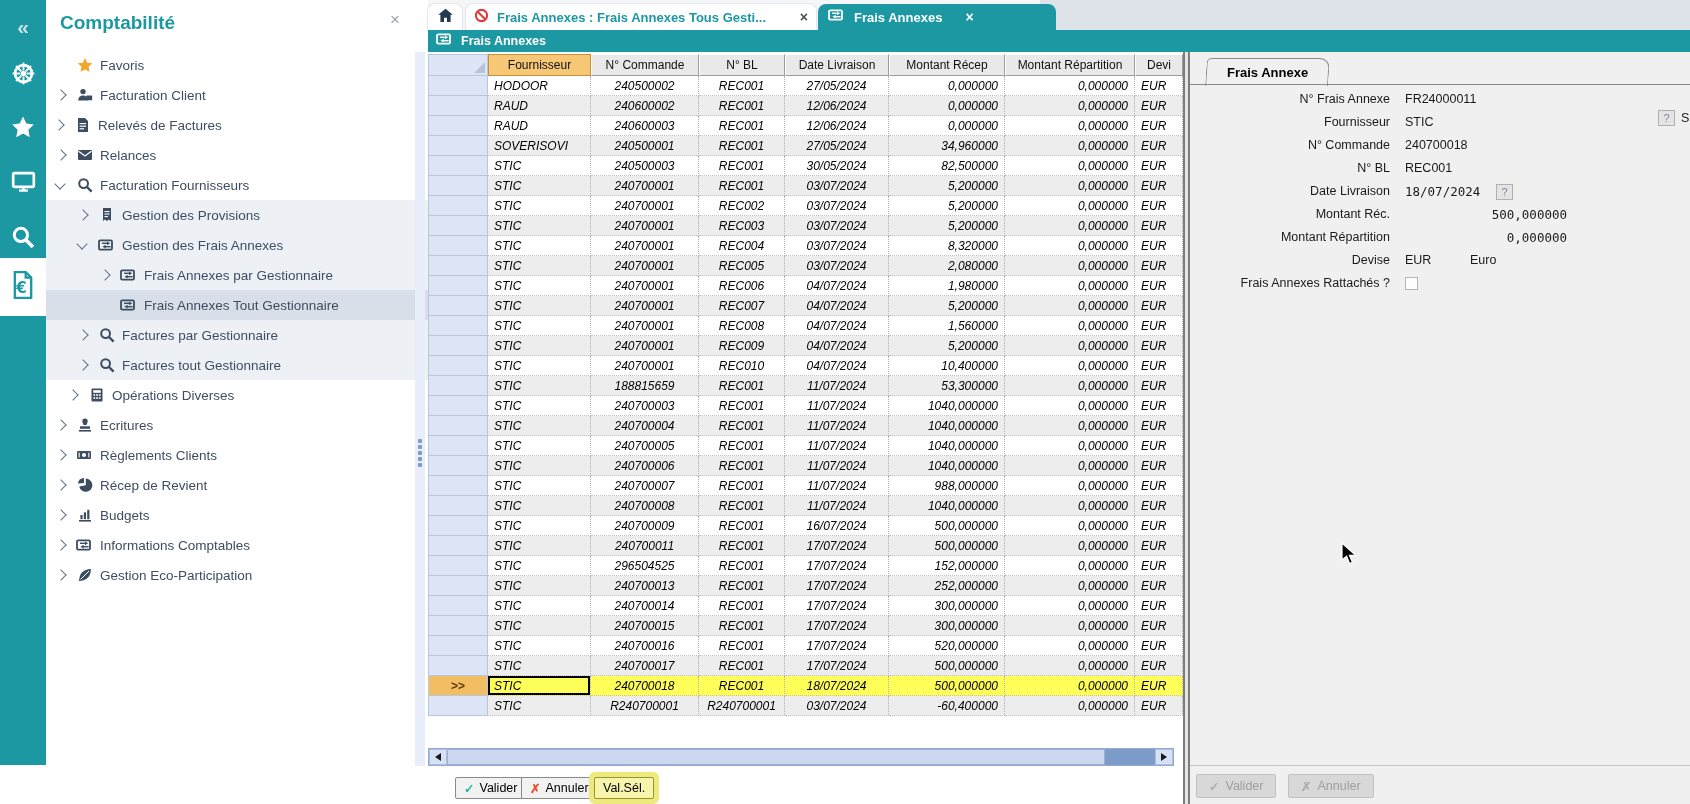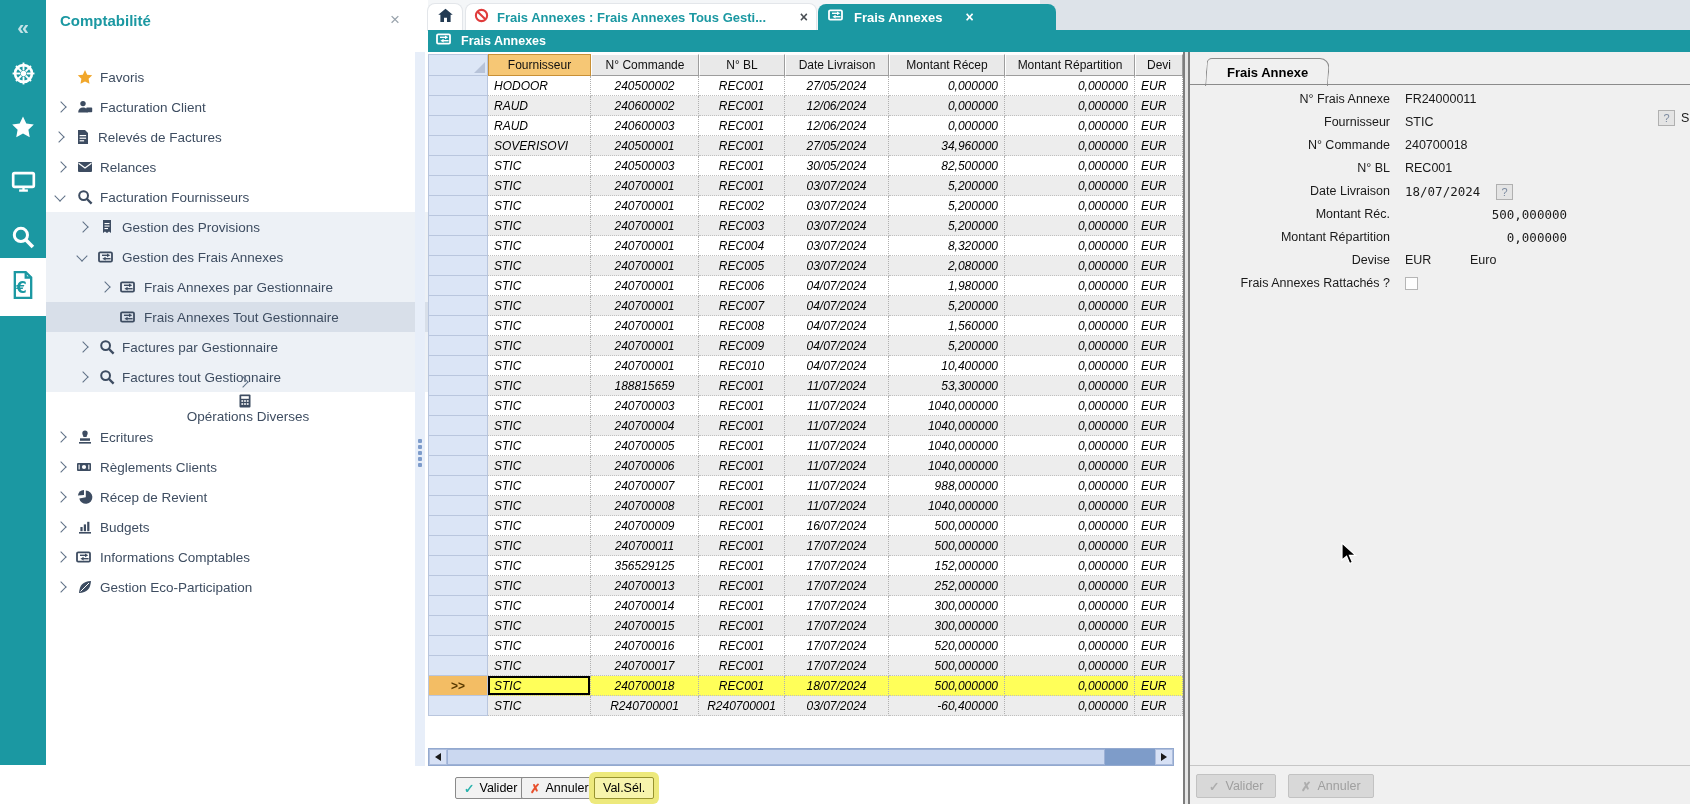--- a/index.html
+++ b/index.html
@@ -5,23 +5,23 @@
   html,body{margin:0;padding:0;}
   body{width:1690px;height:804px;position:relative;overflow:hidden;background:#fff;
        font-family:"Liberation Sans",sans-serif;-webkit-font-smoothing:antialiased;}
   
   .rail{position:absolute;left:0;top:0;width:46px;height:765px;background:#1b98a2;}
   .rail .rbtn{position:absolute;left:0;width:46px;height:34px;display:flex;align-items:center;justify-content:center;cursor:pointer;}
   .rail .collapse{top:10px;color:#c2e2e6;font-size:21px;font-weight:bold;}
   .rail .tile{position:absolute;left:0;top:258px;width:46px;height:58px;background:#fff;display:flex;align-items:center;justify-content:center;}
   
   .sidebar{position:absolute;left:46px;top:0;width:382px;height:804px;background:#fff;}
-  .sb-title{position:absolute;left:14px;top:12px;font-size:15px;font-weight:bold;color:#1b98a2;}
+  .sb-title{position:absolute;left:14px;top:12px;font-size:19px;font-weight:bold;color:#1b98a2;}
   .sb-close{position:absolute;left:344px;top:10px;font-size:17px;color:#9aa4ad;cursor:pointer;}
-  .tree-row{position:absolute;left:0;width:382px;height:30px;display:flex;align-items:center;color:#3e4d61;font-size:13.5px;cursor:pointer;margin-top:12px;}
+  .tree-row{position:absolute;left:0;width:382px;height:30px;display:flex;align-items:center;color:#3e4d61;font-size:13.5px;cursor:pointer;}
   .tree-row.zone{background:#edf1f6;}
   .tree-row.selected{background:#d8dfe9;}
   .chevbox{width:20px;display:flex;align-items:center;justify-content:flex-start;flex:0 0 20px;}
   .chev{display:inline-block;width:7px;height:7px;border-right:1.7px solid #5f7187;border-bottom:1.7px solid #5f7187;}
   .chev.r{transform:rotate(-45deg);margin-left:1px;}
   .chev.d{transform:rotate(45deg);margin-top:-3px;}
   .ticon{width:17px;height:17px;flex:0 0 17px;margin-right:7px;display:flex;align-items:center;justify-content:center;}
   
   .vstrip{position:absolute;left:415px;top:52px;width:10px;height:714px;background:#e7eef9;}
   .grip{position:absolute;left:3px;width:4px;height:4px;background:#7e9ccb;border-radius:1px;}
@@ -279,21 +279,21 @@
           <span class="chev r"></span>
         </span>
         <span class="ticon">
           <svg width="16" height="16" viewBox="0 0 16 16">
             <circle cx="6.6" cy="6.6" r="4.4" fill="none" stroke="#3d4c61" stroke-width="2"></circle>
             <line x1="10" y1="10" x2="14.6" y2="14.6" stroke="#3d4c61" stroke-width="2.4"></line>
           </svg>
         </span>
         <span>Factures tout Gestionnaire</span>
       </div>
-      <div class="tree-row" style="top: 360px; padding-left: 11px; flex-direction: column;">
+      <div class="tree-row" style="top: 380px; padding-left: 22px;">
         <span class="chevbox">
           <span class="chev r"></span>
         </span>
         <span class="ticon">
           <svg width="16" height="16" viewBox="0 0 16 16">
             <rect x="2.5" y="1.5" width="11" height="13" rx="1" fill="#3d4c61"></rect>
             <rect x="4.2" y="3.2" width="7.6" height="2.6" fill="#fff"></rect>
             <rect x="4.4" y="7.2" width="1.8" height="1.6" fill="#fff"></rect>
             <rect x="7.1" y="7.2" width="1.8" height="1.6" fill="#fff"></rect>
             <rect x="9.8" y="7.2" width="1.8" height="1.6" fill="#fff"></rect>
@@ -683,21 +683,21 @@
       <div class="dc c" style="left:163px;width:108px">240700011</div>
       <div class="dc c" style="left:271px;width:86px">REC001</div>
       <div class="dc c" style="left:357px;width:104px">17/07/2024</div>
       <div class="dc r" style="left:461px;width:116px">500,000000</div>
       <div class="dc r" style="left:577px;width:130px">0,000000</div>
       <div class="dc l" style="left:707px;width:48px">EUR</div>
     </div>
     <div class="drow" style="top:502px">
       <div class="rh"></div>
       <div class="dc l" style="left:60px;width:103px">STIC</div>
-      <div class="dc c" style="left:163px;width:108px">356529125</div>
+      <div class="dc c" style="left:163px;width:108px">296504525</div>
       <div class="dc c" style="left:271px;width:86px">REC001</div>
       <div class="dc c" style="left:357px;width:104px">17/07/2024</div>
       <div class="dc r" style="left:461px;width:116px">152,000000</div>
       <div class="dc r" style="left:577px;width:130px">0,000000</div>
       <div class="dc l" style="left:707px;width:48px">EUR</div>
     </div>
     <div class="drow alt" style="top:522px">
       <div class="rh"></div>
       <div class="dc l" style="left:60px;width:103px">STIC</div>
       <div class="dc c" style="left:163px;width:108px">240700013</div>

